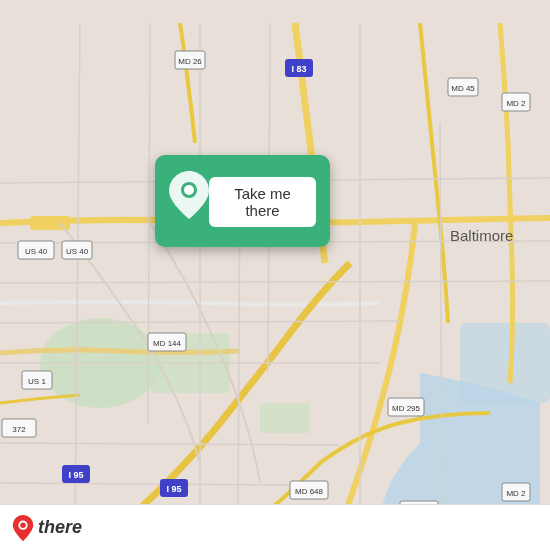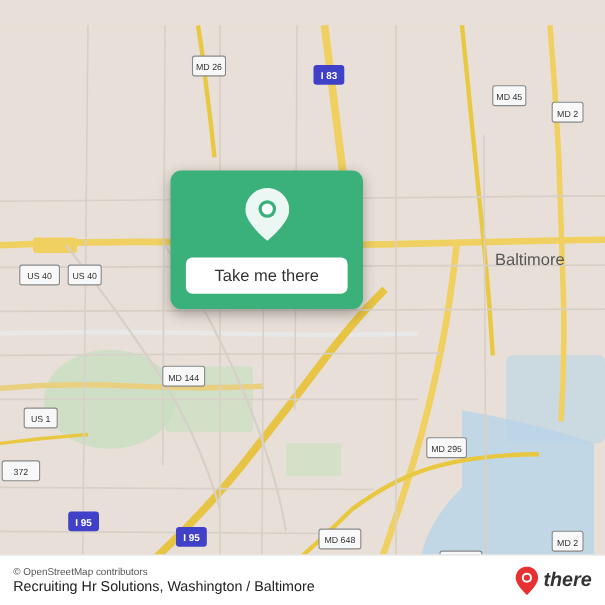--- a/index.html
+++ b/index.html
@@ -77,21 +77,21 @@
     
     #popup-card {
       position: absolute;
       top: 155px;
       left: 155px;
       width: 175px;
       background: #3ab07a;
       border-radius: 10px;
       padding: 16px 14px 14px;
       display: flex;
-      flex-direction: column;
+      flex-direction: row;
       align-items: center;
       z-index: 20;
       box-shadow: 0 4px 12px rgba(0,0,0,0.3);
     }
 
     #popup-pin-icon {
       margin-bottom: 10px;
     }
 
     #take-me-there-btn {
@@ -219,24 +219,20 @@
         <path d="M20 0 C9 0 0 9 0 20 C0 32 20 48 20 48 C20 48 40 32 40 20 C40 9 31 0 20 0Z" fill="white" opacity="0.9"></path>
         <circle cx="20" cy="19" r="8" fill="#3ab07a"></circle>
         <circle cx="20" cy="19" r="5" fill="white"></circle>
       </svg>
     </div>
 
     <button id="take-me-there-btn">Take me there</button>
   </div>
 
   <div id="bottom-bar">
-    <div id="bottom-left">
-      <span id="osm-credit">© OpenStreetMap contributors</span>
-      <span id="location-label">Recruiting Hr Solutions, Washington / Baltimore</span>
-    </div>
 
     <div id="moovit-logo">
 
       <svg id="moovit-pin" width="22" height="28" viewBox="0 0 22 28" xmlns="http://www.w3.org/2000/svg">
         <path d="M11 0 C5 0 0 5 0 11 C0 18 11 28 11 28 C11 28 22 18 22 11 C22 5 17 0 11 0Z" fill="#e83030"></path>
         <circle cx="11" cy="11" r="5" fill="white"></circle>
         <circle cx="11" cy="11" r="3" fill="#e83030"></circle>
       </svg>
       <span id="moovit-text">there</span>
     </div>

